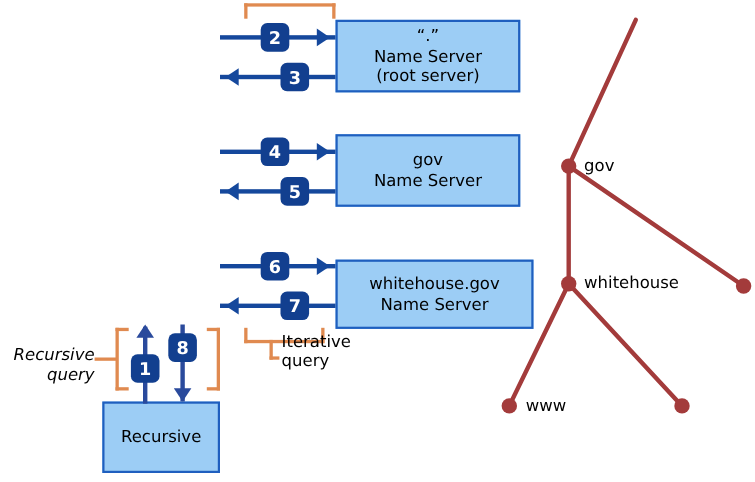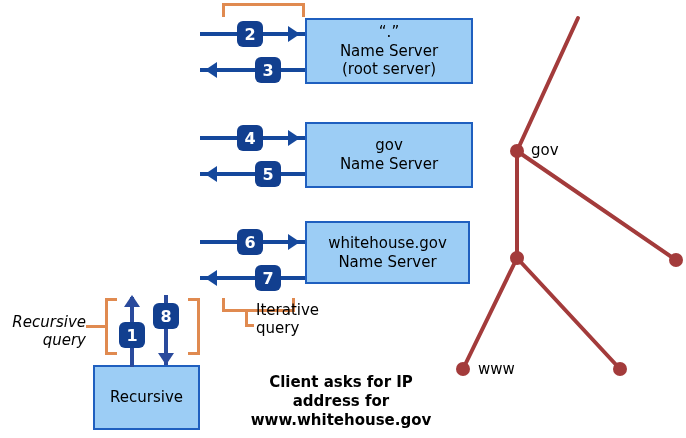--- a/index.html
+++ b/index.html
@@ -27,21 +27,21 @@
     justify-content: center;
     text-align: center;
     color: #000000;
     font-size: 15px;
     line-height: 1.25;
     white-space: pre-line;
   }
   .box-nameserver { left: 91px;  top: 18px;  width: 109px; height: 275px; }
   .box-root       { left: 305px; top: 18px;  width: 168px; height: 66px;  }
   .box-gov        { left: 305px; top: 122px; width: 168px; height: 66px;  }
-  .box-whgov      { left: 305px; top: 221px; width: 165px; height: 63px;  }
+  .box-whgov      { left: 305px; top: 236px; width: 180px; height: 63px;  }
   .box-resolver   { left: 93px;  top: 365px; width: 107px; height: 65px;  }
 
   
   .shaft-h {
     position: absolute;
     height: 4px;
     background: #15489c;
   }
   .shaft-v {
     position: absolute;
@@ -199,38 +199,36 @@
   <div class="lbl" style="left:256px; top:301px;">Iterative
 query</div>
 
   <div class="brk brk-right" style="left:105px; top:298px; width:12px; height:57px;"></div>
   <div class="brk" style="left:188px; top:298px; width:12px; height:57px;
               border-width:3px 3px 3px 0;"></div>
   <div class="orange-line" style="left:86px; top:325px; width:20px; height:3px;"></div>
   <div class="lbl lbl-right" style="left:0px; top:313px; width:86px;">Recursive
 query</div>
 
-  <div class="caption" style="left:215px; top:373px; width:252px;">Client asks for IP
-address for
-www.whitehouse.gov</div>
 
   <div id="tree">
     <svg width="246" height="438" viewBox="0 0 246 438">
       <g stroke="#a33b3b" stroke-width="4" fill="none" stroke-linecap="round">
         <line x1="138" y1="18" x2="77" y2="151"></line>
         <line x1="77" y1="151" x2="77" y2="258"></line>
         <line x1="77" y1="151" x2="236" y2="260"></line>
         <line x1="77" y1="258" x2="23" y2="369"></line>
         <line x1="77" y1="258" x2="180" y2="369"></line>
       </g>
       <g fill="#a33b3b">
         <circle cx="77" cy="151" r="7"></circle>
         <circle cx="77" cy="258" r="7"></circle>
         <circle cx="23" cy="369" r="7"></circle>
         <circle cx="236" cy="260" r="7"></circle>
         <circle cx="180" cy="369" r="7"></circle>
       </g>
     </svg>
     <div class="tree-lbl" style="left:91px; top:141px;">gov</div>
+    <div class="tree-lbl" style="left:91px; top:248px;">whitehouse</div>
     <div class="tree-lbl" style="left:38px; top:360px;">www</div>
   </div>
 
 </div>
 
 </body></html>

